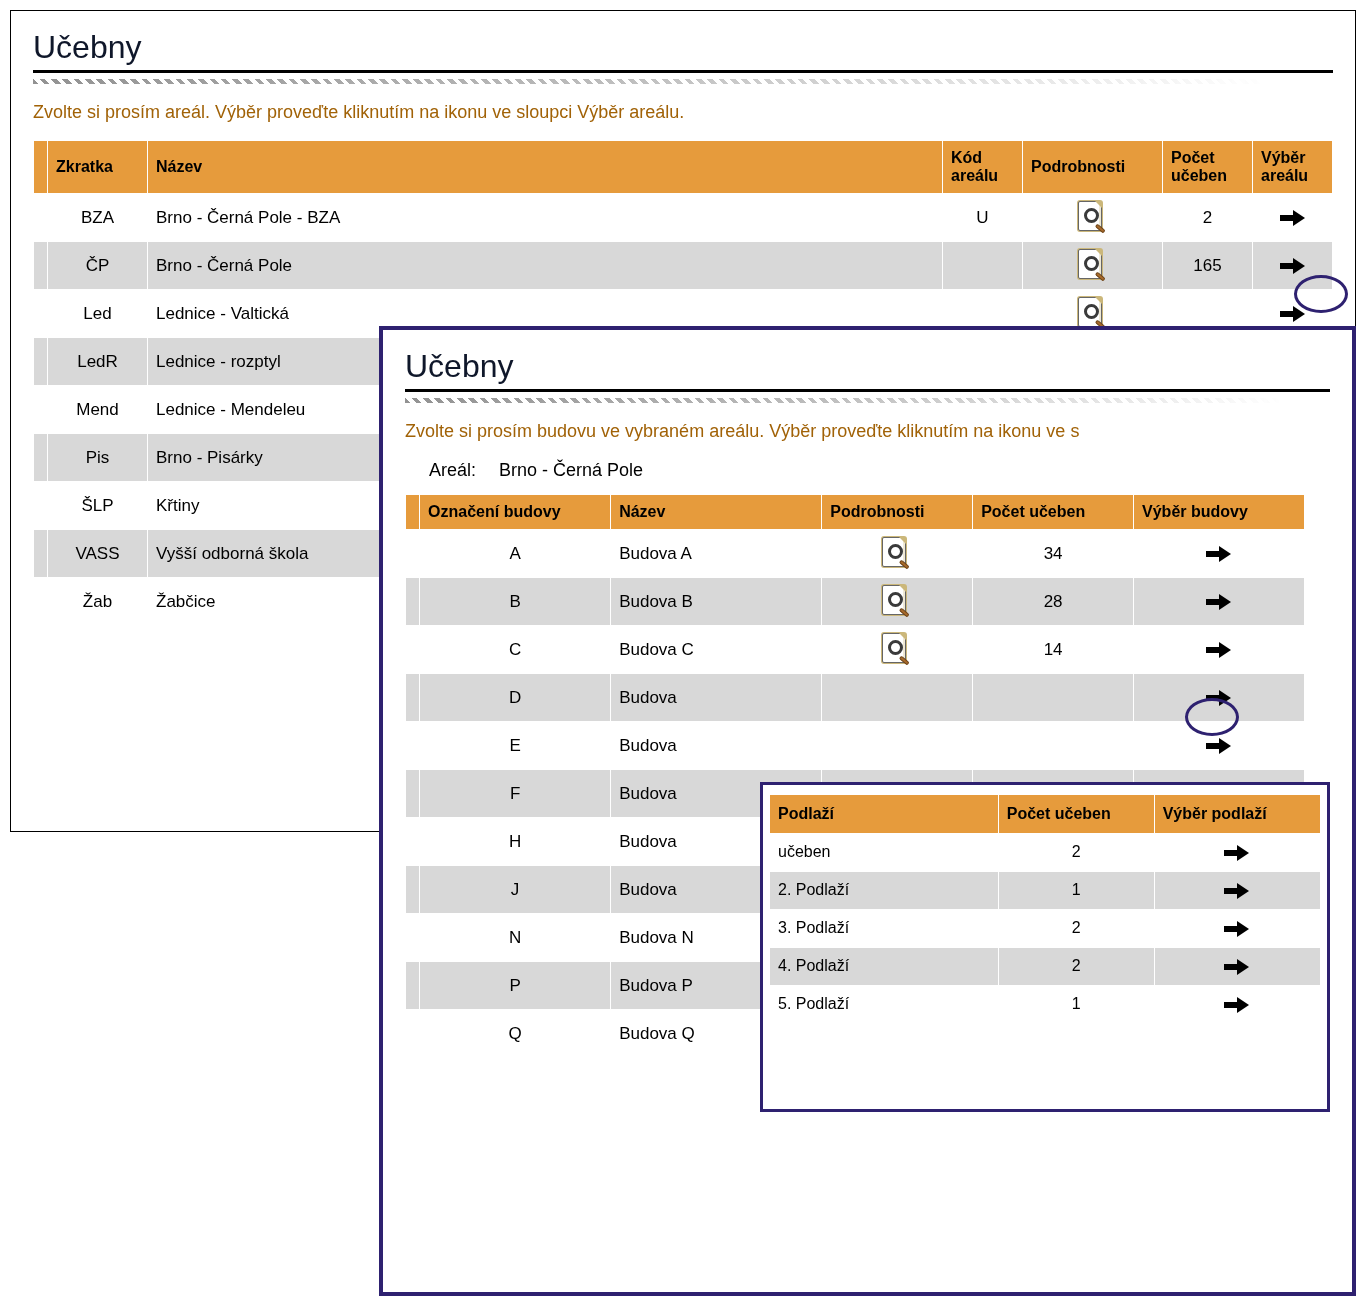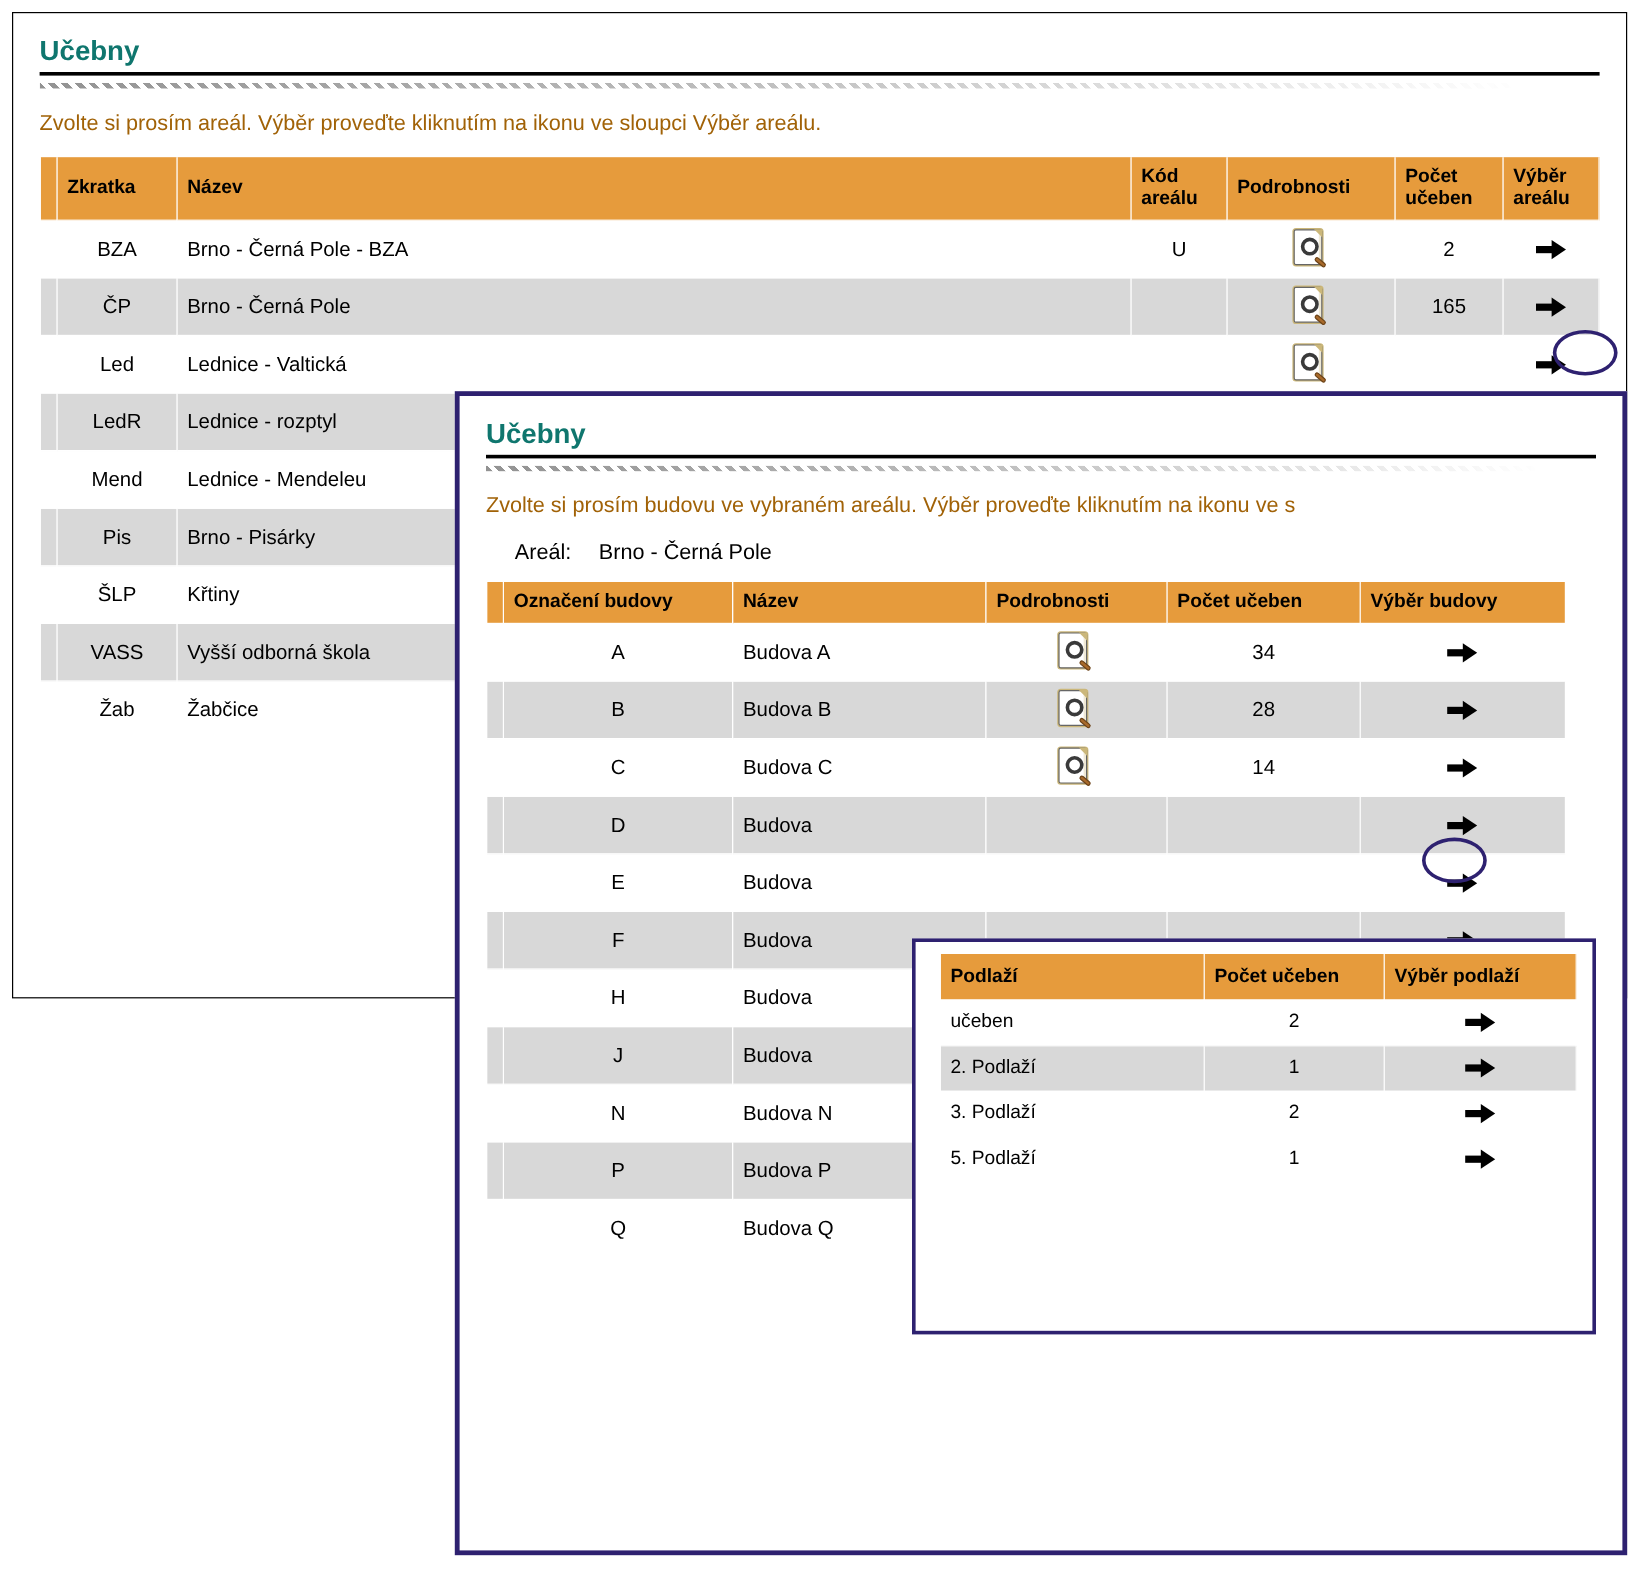--- a/index.html
+++ b/index.html
@@ -18,24 +18,24 @@
   }
   .panel {
     position: absolute;
     background: #fff;
     border: 1px solid #000;
     padding: 18px 22px 18px 22px;
     overflow: hidden;
   }
   .panel h2 {
     font-family: Verdana, sans-serif;
-    font-weight: bold;
-    font-size: 23px;
+    font-weight: normal;
+    font-size: 32px;
     margin: 0 0 4px 0;
-    color: #0f766e;
+    color: #0f172a;
   }
   .title-rule {
     height: 3px;
     background: #000;
     margin: 2px 0 6px 0;
   }
   .title-fade {
     height: 5px;
     margin: 0 0 18px 0;
     background-image: repeating-linear-gradient(45deg, #777 0 4px, #fff 4px 8px);
@@ -429,21 +429,21 @@
                 </span><span class="mag-ring"></span><span class="mag-handle"></span></span></td>
             <td class="center">54</td>
             <td class="center"><span class="ic-arrow"></span></td>
           </tr>
         </tbody>
     </table>
   </div>
 
   <div class="circle" style="left:1185px; top:698px;"></div>
 
-  <div class="panel panel3" style="left:760px; top:782px; width:570px; height:330px; padding:10px 20px;">
+  <div class="panel panel3" style="left:760px; top:782px; width:570px; height:330px; padding:10px 6px;">
     <table class="data">
       <colgroup>
         <col style="width:220px">
         <col style="width:150px">
         <col style="width:160px">
       </colgroup>
       <tbody>
           <tr>
         <th>Podlaží</th>
         <th>Počet učeben</th>
@@ -459,20 +459,25 @@
           <tr class="row-odd">
             <td>2. Podlaží</td>
             <td class="center">1</td>
             <td class="center"><span class="ic-arrow"></span></td>
           </tr>
           <tr class="row-even">
             <td>3. Podlaží</td>
             <td class="center">2</td>
             <td class="center"><span class="ic-arrow"></span></td>
           </tr>
+          <tr class="row-odd">
+            <td>4. Podlaží</td>
+            <td class="center">2</td>
+            <td class="center"><span class="ic-arrow"></span></td>
+          </tr>
           <tr class="row-even">
             <td>5. Podlaží</td>
             <td class="center">1</td>
             <td class="center"><span class="ic-arrow"></span></td>
           </tr>
         </tbody>
     </table>
   </div>
 
 </div>

